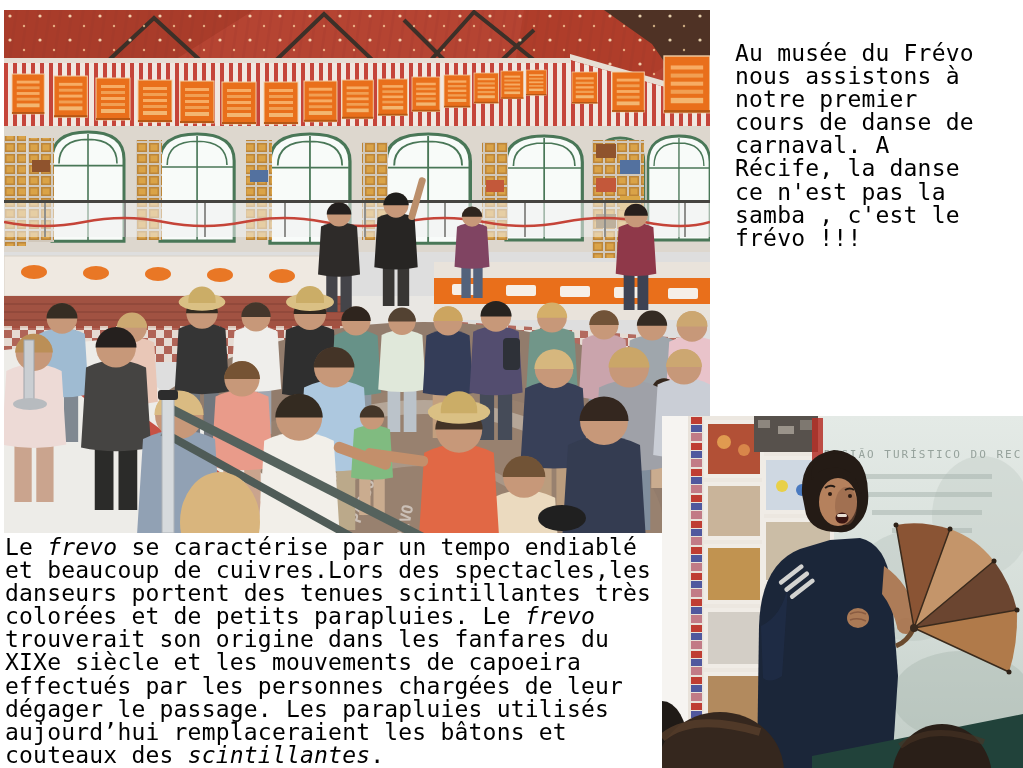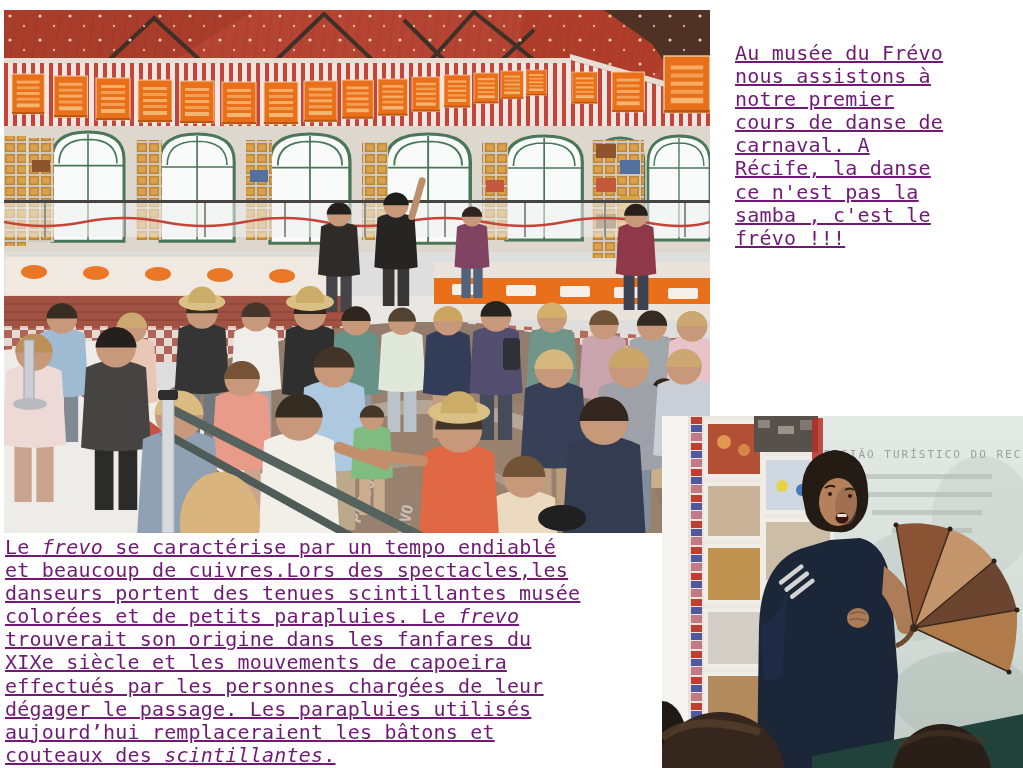--- a/index.html
+++ b/index.html
@@ -5,23 +5,23 @@
   html,body{margin:0;padding:0;}
   body{
     width:1023px;height:768px;position:relative;overflow:hidden;
     background:#ffffff;
     font-family:"DejaVu Sans Mono","Liberation Mono",monospace;
   }
   .photo{position:absolute;overflow:hidden;background:#ddd;}
   #photo-main{left:4px;top:10px;width:706px;height:523px;z-index:1;}
   #photo-guide{left:662px;top:416px;width:361px;height:352px;z-index:2;}
   .cap{
-    position:absolute;color:#701a75;
-    font-size:20px;line-height:23.1px;letter-spacing:0.2px;
-    white-space:pre-wrap;z-index:3;text-decoration:underline;
+    position:absolute;color:#000000;
+    font-size:23px;line-height:23.1px;letter-spacing:0.2px;
+    white-space:pre-wrap;z-index:3;
   }
   #cap-left{left:5px;top:536px;width:656px;}
   #cap-right{left:735px;top:42px;width:288px;}
   .it{font-style:italic;}
   svg{display:block;}
 </style>
 </head>
 <body>
 
 <div class="photo" id="photo-main">
@@ -395,20 +395,20 @@
 notre premier
 cours de danse de
 carnaval. A
 Récife, la danse
 ce n'est pas la
 samba , c'est le
 frévo !!!</span></div>
 
 <div class="cap" id="cap-left"><span>Le </span><span class="it">frevo</span><span> se caractérise par un tempo endiablé
 et beaucoup de cuivres.Lors des spectacles,les
-danseurs portent des tenues scintillantes musée
+danseurs portent des tenues scintillantes très
 colorées et de petits parapluies. Le </span><span class="it">frevo</span><span>
 trouverait son origine dans les fanfares du
 XIXe siècle et les mouvements de capoeira
 effectués par les personnes chargées de leur
 dégager le passage. Les parapluies utilisés
 aujourd’hui remplaceraient les bâtons et
 couteaux des </span><span class="it">scintillantes</span><span>.</span></div>
 
 </body></html>

